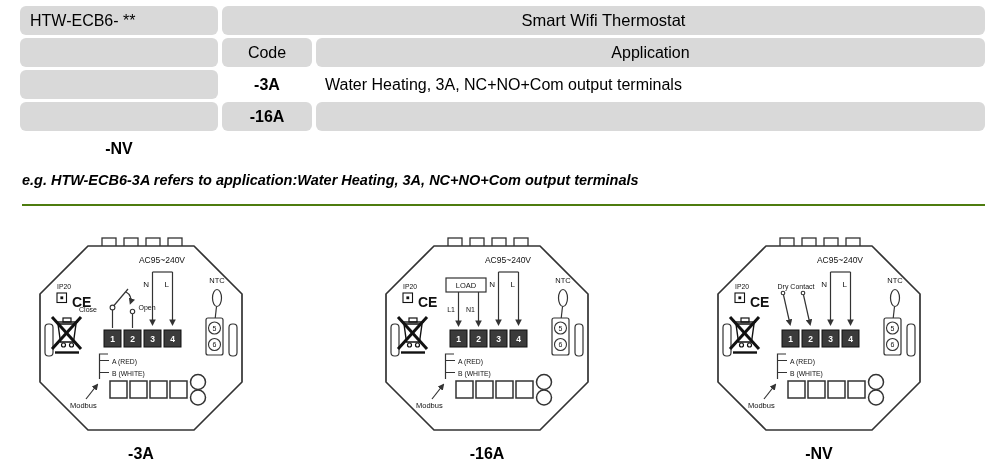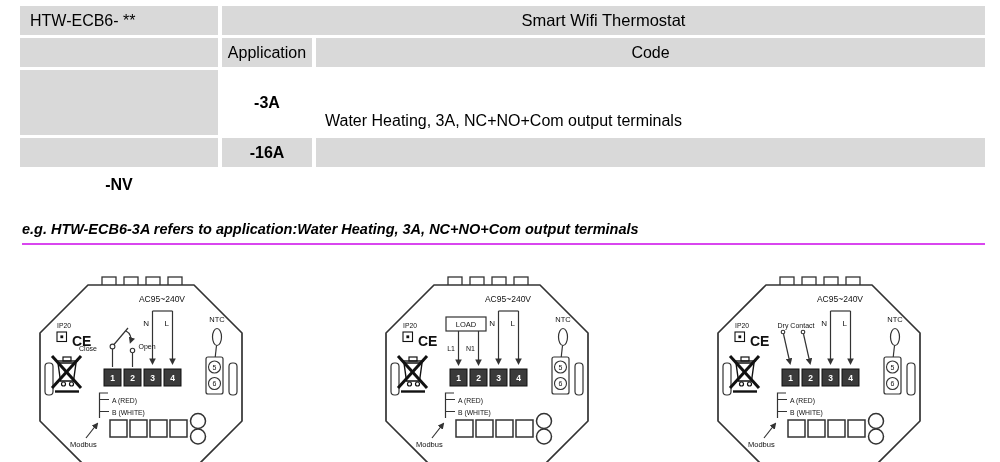--- a/index.html
+++ b/index.html
@@ -2,29 +2,29 @@
 <html style="--table-shade: #d9d9d9; --line: #333333; --terminal-fill: #3b3b3b;"><head>
 <meta charset="utf-8">
 <style>
   html,body{margin:0;padding:0;background:#fff;}
   body{width:1000px;height:462px;font-family:"Liberation Sans",sans-serif;color:#000;overflow:hidden;}
   .page{position:relative;width:1000px;height:462px;}
 
   
   .spec-table{display:grid;grid-template-columns:198px 90px 1fr;gap:3px 4px;margin:6px 15px 0 20px;}
   .cell{min-height:29px;display:flex;align-items:center;font-size:16px;}
-  .shade{background:var(--table-shade,#d9d9d9);}
+  .shade{background:var(--table-shade,#d9d9d9);border-radius:6px;}
   .c-center{justify-content:center;text-align:center;}
   .model-cell{padding-left:10px;}
-  .app-cell{padding-left:9px;margin-top:36px;}
+  .app-cell{padding-left:9px;}
   .code-cell{font-weight:bold;justify-content:center;}
   .title-cell{grid-column:2/4;justify-content:center;font-size:16.5px;}
 
   
-  .note{margin:22px 15px 0 22px;font-size:14.5px;font-weight:bold;font-style:italic;padding-bottom:6px;border-bottom:2px solid #d946ef;}
+  .note{margin:9px 15px 0 22px;font-size:14.5px;font-weight:bold;font-style:italic;padding-bottom:16px;border-bottom:2px solid #4d7c0f;}
 
   
   .diagrams{display:flex;margin-top:10px;}
   figure{margin:16px;}
   .fig1{margin-left:26px;}
   .fig2{margin-left:100px;}
   .fig3{margin-left:86px;}
   figcaption{text-align:center;font-weight:bold;font-size:16px;margin-top:4px;}
   svg text{font-family:"Liberation Sans",sans-serif;fill:#111;}
   svg .wtxt{fill:#fff;}
@@ -34,22 +34,22 @@
 <body>
 
 <div class="page">
 
   <div class="spec-table">
 
     <div class="cell shade model-cell">HTW-ECB6- **</div>
     <div class="cell shade title-cell">Smart Wifi Thermostat</div>
 
     <div class="cell shade"></div>
+    <div class="cell shade c-center">Code</div>
     <div class="cell shade c-center">Application</div>
-    <div class="cell shade c-center">Code</div>
 
     <div class="cell shade"></div>
     <div class="cell code-cell">-3A</div>
     <div class="cell app-cell">Water Heating, 3A, NC+NO+Com output terminals</div>
 
     <div class="cell shade"></div>
     <div class="cell shade code-cell">-16A</div>
 
     <div class="cell shade"></div>
     <div class="cell code-cell">-NV</div>

